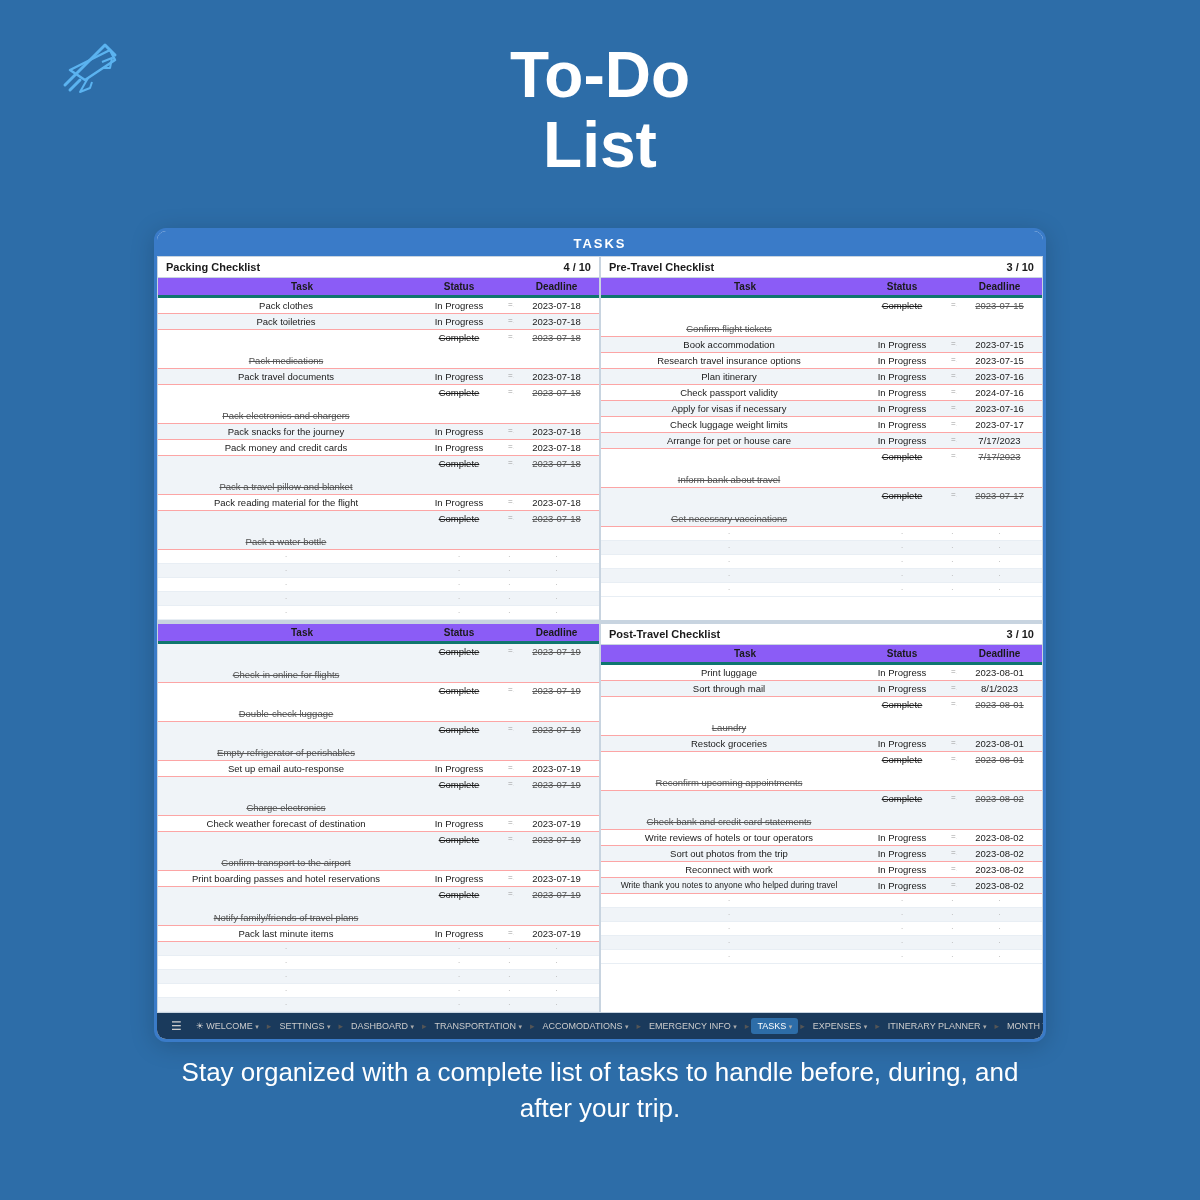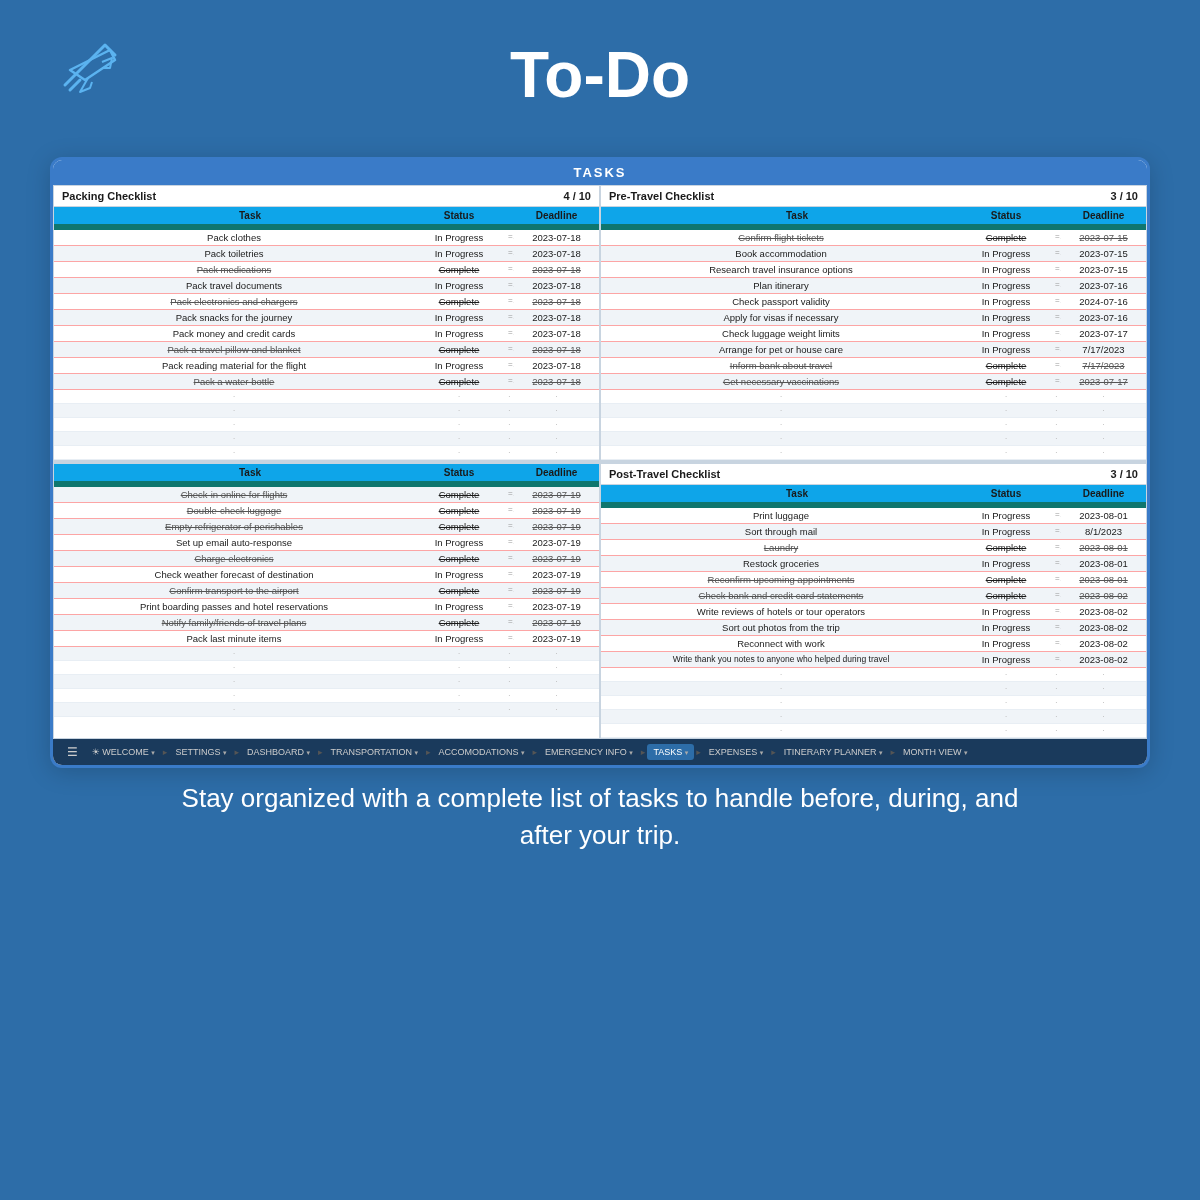--- a/index.html
+++ b/index.html
@@ -45,21 +45,21 @@
       text-align: center;
       line-height: 1.1;
       margin-top: 10px;
       margin-bottom: 27px;
     }
 
     .spreadsheet-container {
       background: #ffffff;
       border-radius: 12px;
       border: 3px solid #3a7bc8;
-      width: 1100px;
+      width: 892px;
       overflow: hidden;
       box-shadow: 0 4px 24px rgba(0,0,0,0.18);
     }
 
     .spreadsheet-title-bar {
       background: #3a7bc8;
       color: #ffffff;
       text-align: center;
       font-size: 13px;
       font-weight: 700;
@@ -95,22 +95,22 @@
 
     .section-count {
       font-size: 11px;
       font-weight: 600;
       color: #1a1a1a;
     }
 
     .col-headers {
       display: grid;
       grid-template-columns: 1fr 90px 10px 85px;
-      background: #0ea5e9;
-      border-bottom: 6px solid #0f766e;
+      background: #8b5cf6;
+      border-bottom: 3px solid #0f766e;
       padding-left: 32px;
     }
 
     .col-header {
       font-size: 10px;
       font-weight: 700;
       color: #1a1a1a;
       padding: 3px 4px;
       text-align: center;
     }
@@ -153,20 +153,21 @@
       text-decoration: line-through;
     }
 
     .task-cell.status-inprogress {
       color: #1a1a1a;
     }
 
     .task-cell.name-complete {
       text-decoration: line-through;
       color: #555;
+      margin-top: 23px;
     }
 
     .task-cell.date-complete {
       text-decoration: line-through;
       color: #555;
     }
 
     .task-cell.separator {
       font-size: 8px;
       color: #999;
@@ -252,20 +253,21 @@
       <svg viewBox="0 0 80 80" fill="none" xmlns="http://www.w3.org/2000/svg">
         <path d="M15 55 L55 15 M55 15 L65 25 M55 15 L45 25 M30 50 L20 60 M25 45 L15 55" stroke="#5bb3f0" stroke-width="3" stroke-linecap="round"></path>
         <path d="M20 40 L60 20 L65 30 L35 50 Z" stroke="#5bb3f0" stroke-width="2.5" stroke-linejoin="round" fill="none"></path>
         <path d="M38 48 L30 62 L40 58 L42 52" stroke="#5bb3f0" stroke-width="2" stroke-linejoin="round" fill="none"></path>
         <path d="M52 32 L62 28 L60 38 L52 38" stroke="#5bb3f0" stroke-width="2" stroke-linejoin="round" fill="none"></path>
       </svg>
     </div>
 
     <h1 class="main-title">
       <span>To-Do</span><br>
+      <span>List</span>
     </h1>
   </div>
 
   <div class="spreadsheet-container">
     <div class="spreadsheet-title-bar">TASKS</div>
     <div class="spreadsheet-body">
 
       <div class="section">
         <div class="section-header-row">
           <span class="section-title">Packing Checklist</span>

